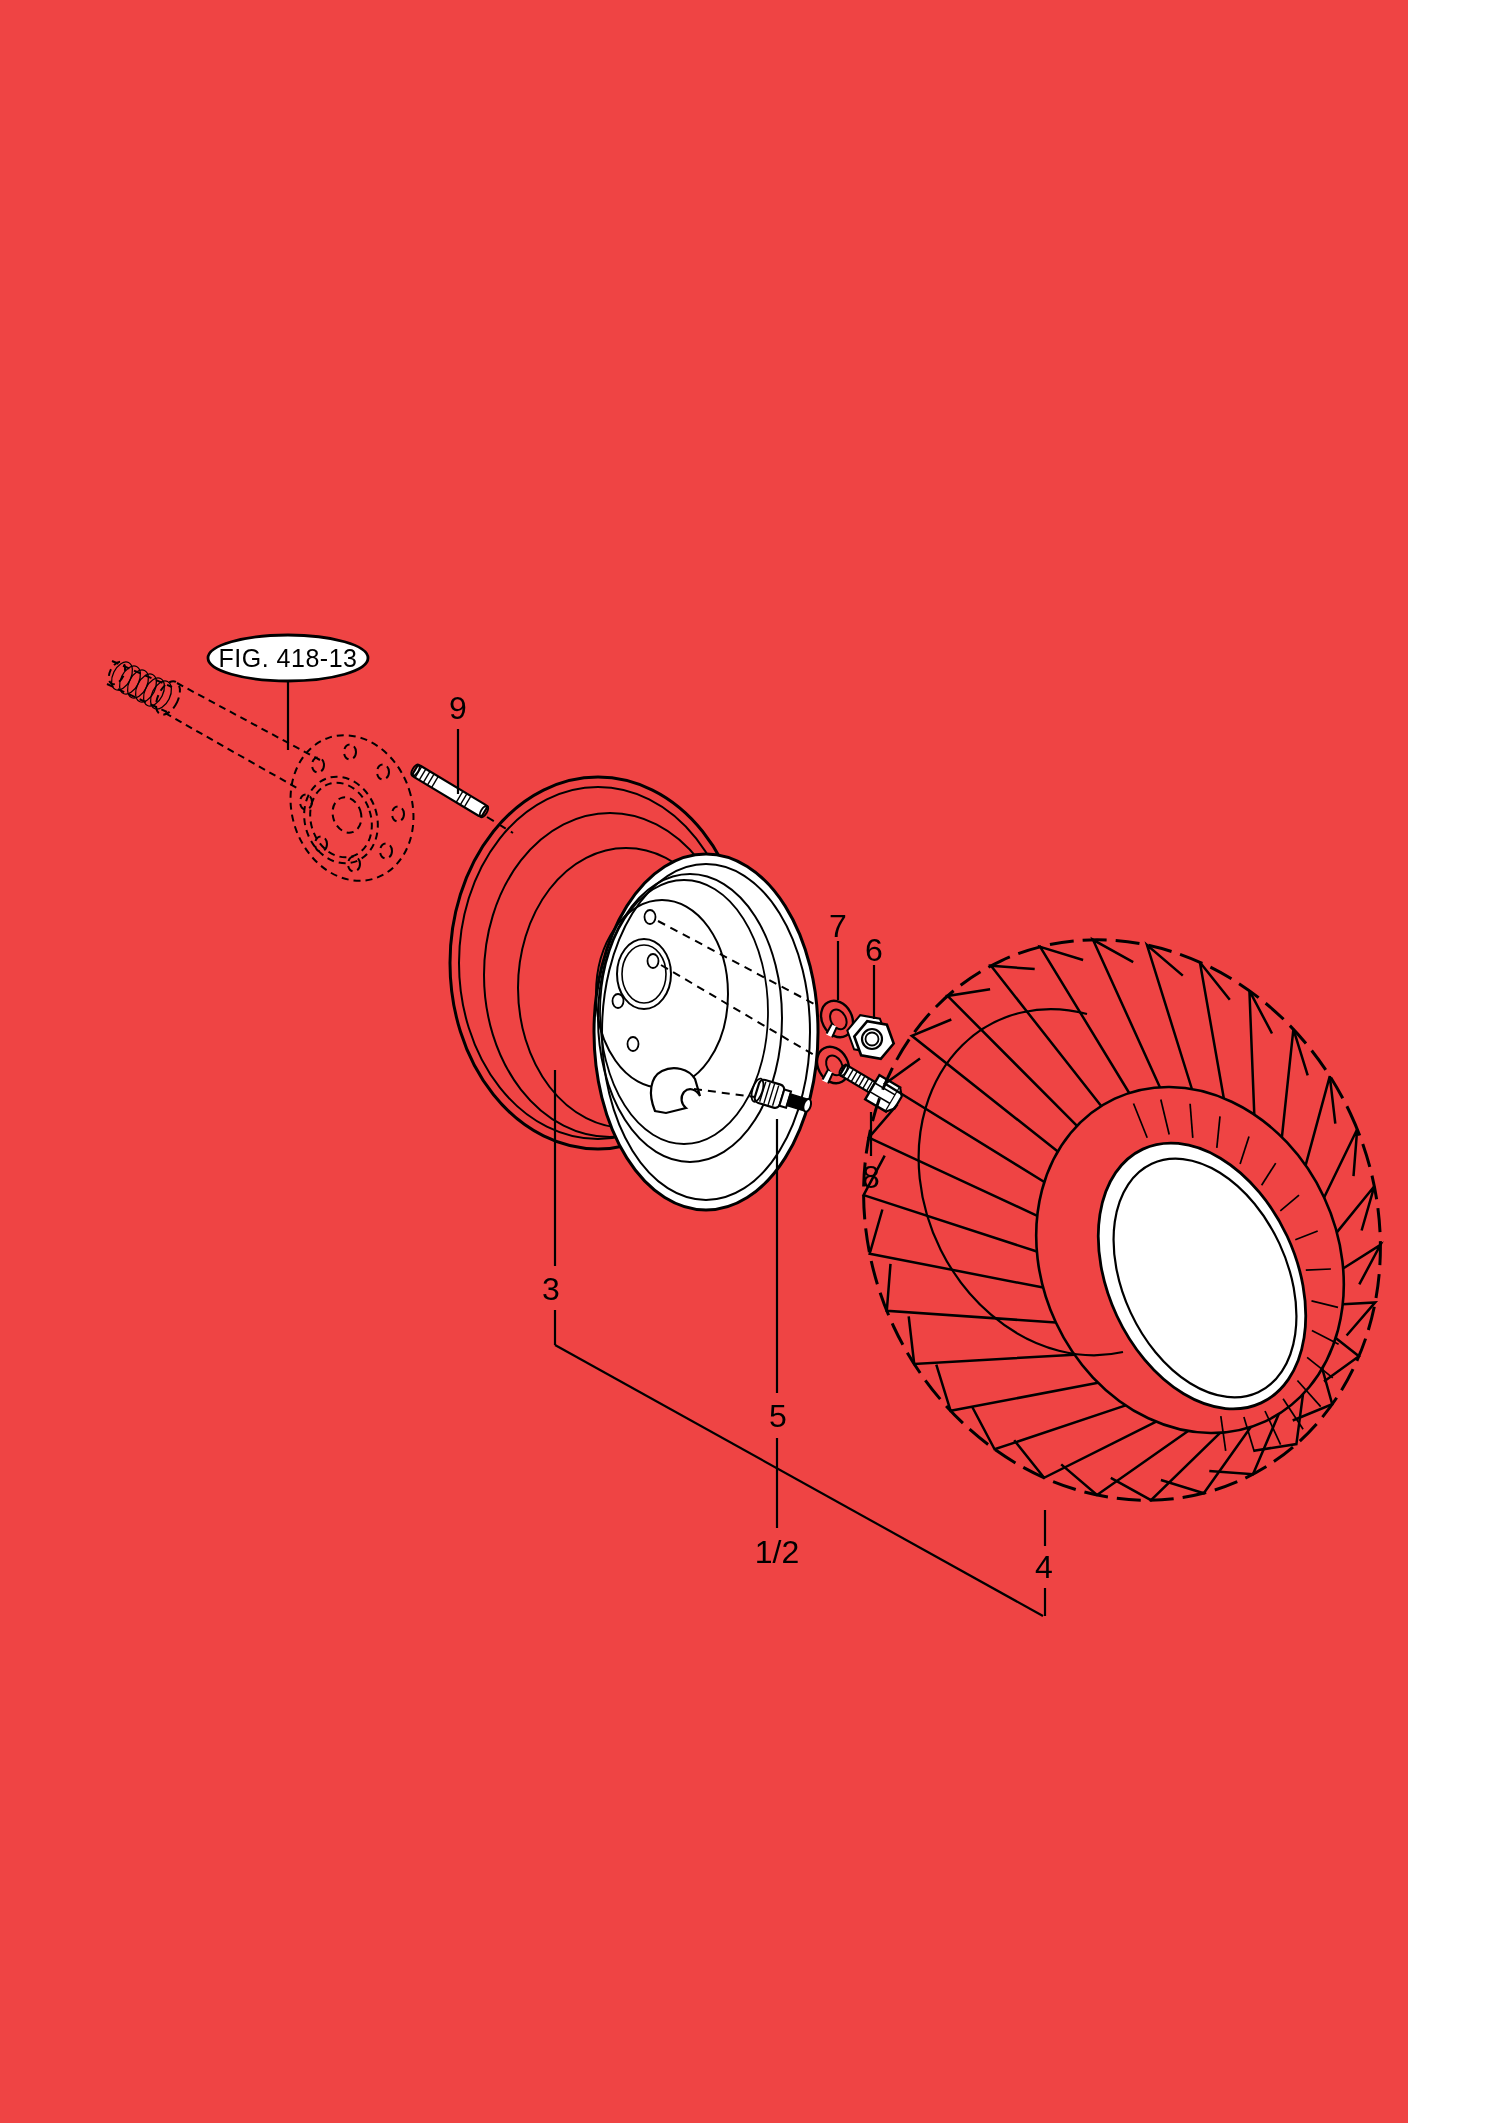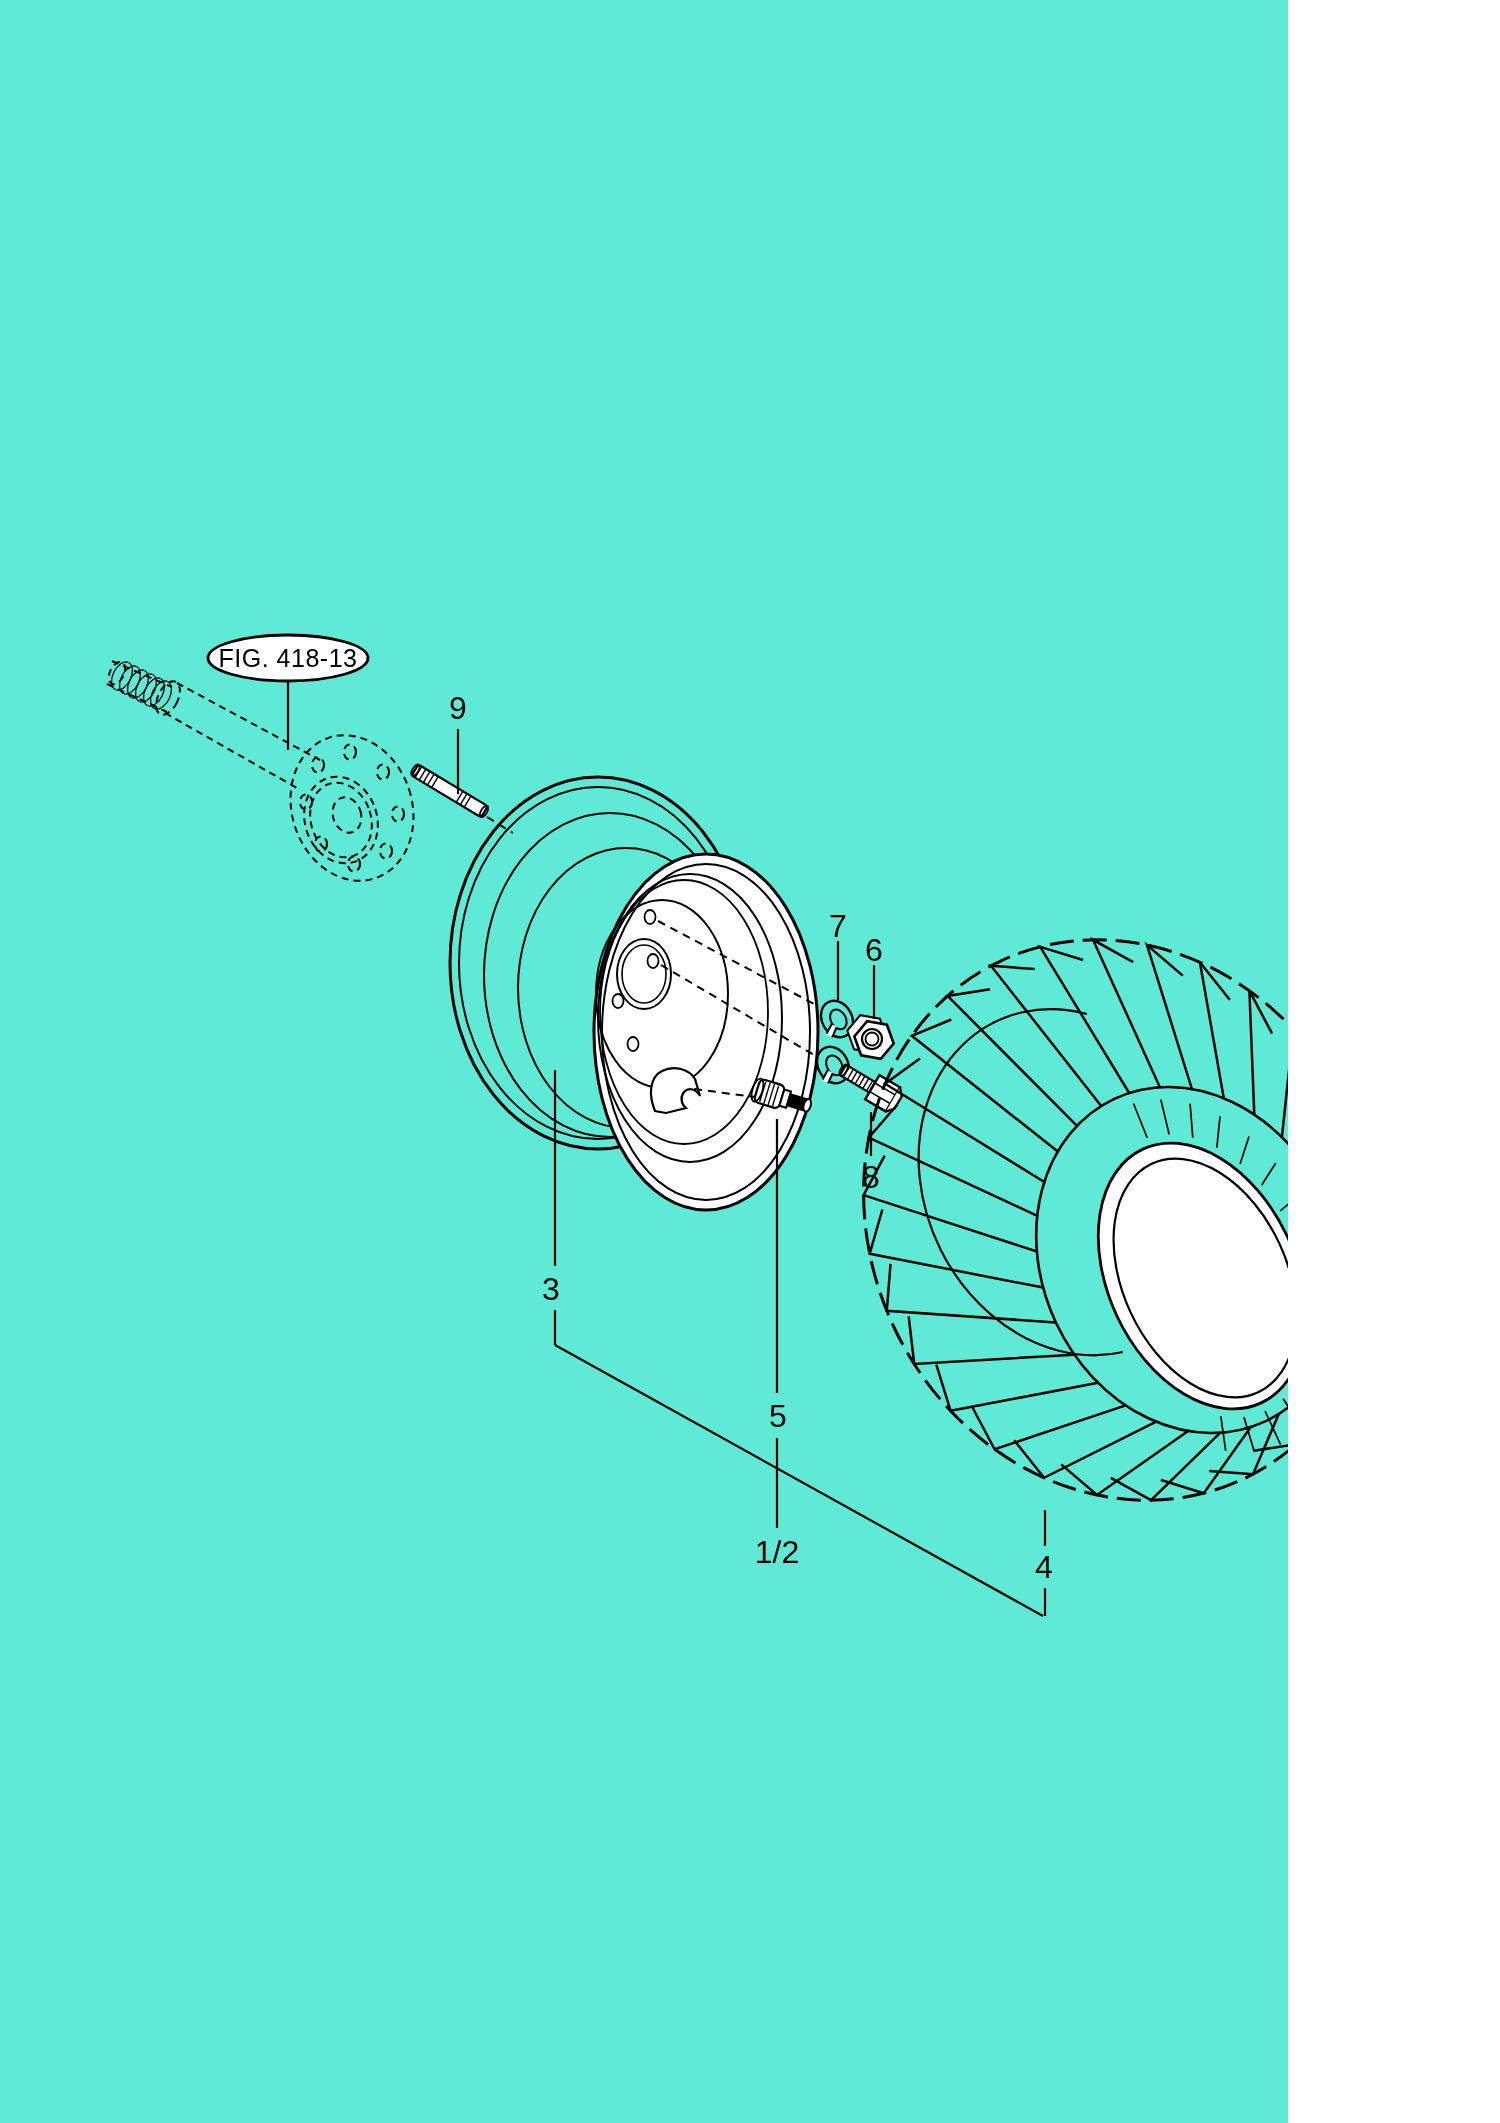--- a/index.html
+++ b/index.html
@@ -1,16 +1,16 @@
 <!DOCTYPE html>
 <html><head>
 <meta charset="utf-8">
 <style>
   html,body{margin:0;padding:0;background:#ffffff;}
-  .page{position:relative;width:1288px;height:2123px;background:#5eead4;overflow:hidden;
+  .page{position:relative;width:1408px;height:2123px;background:#ef4444;overflow:hidden;
         font-family:"Liberation Sans",sans-serif;}
   svg{position:absolute;left:0;top:0;}
   .callout{font-family:"Liberation Sans",sans-serif;font-size:32px;fill:#000;}
   .figtext{font-family:"Liberation Sans",sans-serif;font-size:25px;fill:#000;letter-spacing:.5px;}
   text{user-select:none;}
 </style>
 </head>
 <body>
 
 <div class="page">

